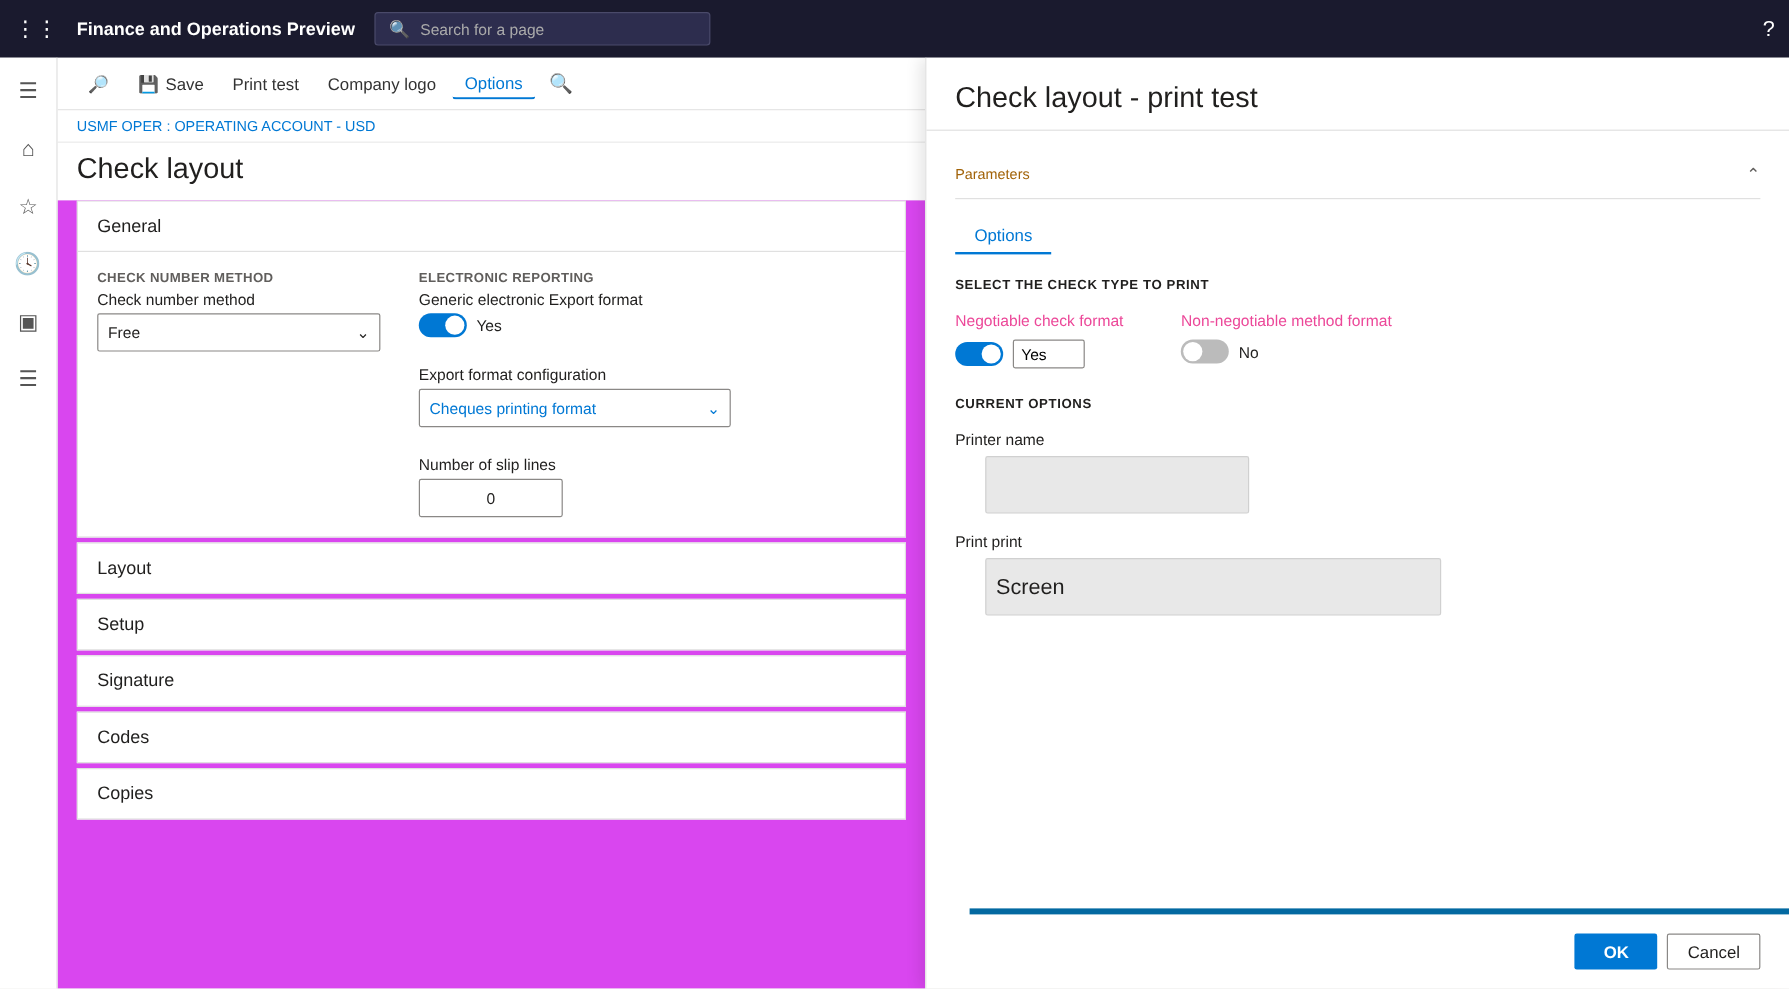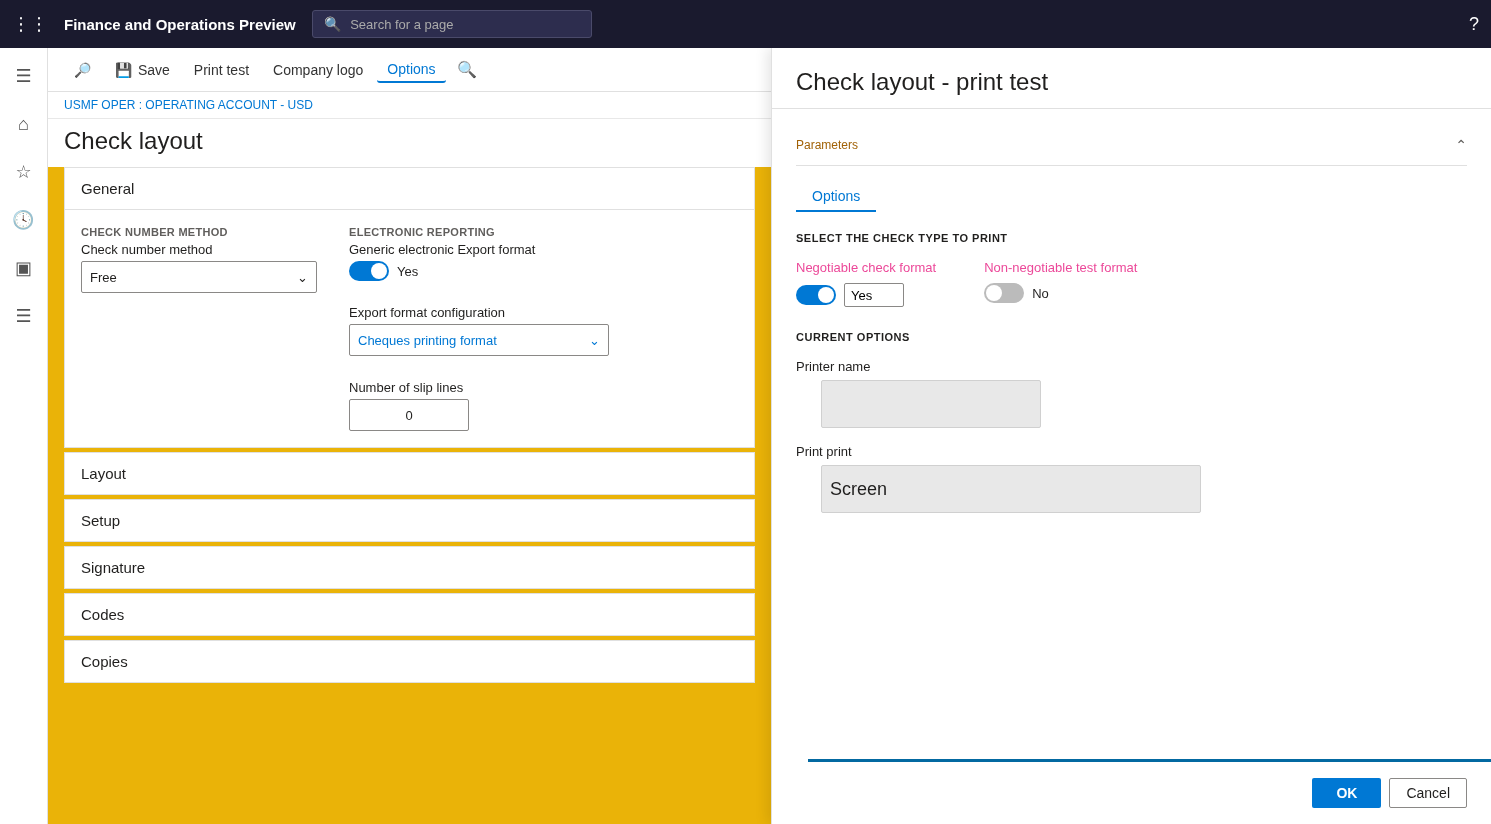--- a/index.html
+++ b/index.html
@@ -45,21 +45,21 @@
     .toolbar-search-icon { margin-left: 8px; color: #555; cursor: pointer; font-size: 16px; }
 
     
     .breadcrumb { padding: 6px 16px; font-size: 12px; color: #0078d4; background: #fff; flex-shrink: 0; border-bottom: 1px solid #e8e8e8; }
 
     
     .page-title-area { padding: 8px 16px 12px 16px; background: #fff; flex-shrink: 0; }
     .page-title { font-size: 24px; font-weight: 300; color: #201f1e; }
 
     
-    .form-area { flex: 1; overflow-y: auto; padding: 0 16px 16px 16px; background: #eab308; }
+    .form-area { flex: 1; overflow-y: auto; padding: 0 16px 16px 16px; background: #d946ef; }
 
     
     .section-card {
       background: #fff; border: 1px solid #e0e0e0; margin-bottom: 4px;
     }
     .section-header {
       padding: 12px 16px; font-size: 15px; font-weight: 400; color: #201f1e; cursor: pointer;
       display: flex; align-items: center;
     }
     .section-body { padding: 16px; border-top: 1px solid #e0e0e0; }
@@ -103,21 +103,21 @@
 
     
     .overlay-panel {
       width: 720px; flex-shrink: 0; background: #fff; border-left: 1px solid #e0e0e0;
       display: flex; flex-direction: column; padding: 0;
       box-shadow: -4px 0 12px rgba(0,0,0,0.1);
     }
     .panel-header { padding: 20px 24px 12px 24px; border-bottom: 1px solid #e0e0e0; }
     .panel-title { font-size: 24px; font-weight: 400; color: #201f1e; }
     .panel-body { flex: 1; overflow-y: auto; padding: 16px 24px; }
-    .panel-footer { display: flex; justify-content: flex-end; gap: 8px; padding: 16px 24px; border-top: 3px solid #0369a1; margin-left: 36px; }
+    .panel-footer { display: flex; justify-content: flex-end; gap: 8px; padding: 16px 24px; border-top: 5px solid #0369a1; margin-left: 36px; }
 
     
     .params-header {
       display: flex; justify-content: space-between; align-items: center;
       padding: 12px 0; border-bottom: 1px solid #e0e0e0; margin-bottom: 16px; cursor: pointer;
     }
     .params-title { font-size: 12px; font-weight: 400; color: #a16207; }
     .params-chevron { font-size: 14px; color: #605e5c; }
 
     
@@ -319,21 +319,21 @@
           <div class="check-type-label">Negotiable check format</div>
           <div class="check-type-toggle-row">
             <div class="toggle on">
               <div class="toggle-knob"></div>
             </div>
             <input class="toggle-yes-input" type="text" value="Yes" style="">
           </div>
         </div>
 
         <div class="check-type-col">
-          <div class="check-type-label">Non-negotiable test format</div>
+          <div class="check-type-label">Non-negotiable method format</div>
           <div class="check-type-toggle-row">
             <div class="toggle off">
               <div class="toggle-knob"></div>
             </div>
             <span class="toggle-label">No</span>
           </div>
         </div>
       </div>
 
       

